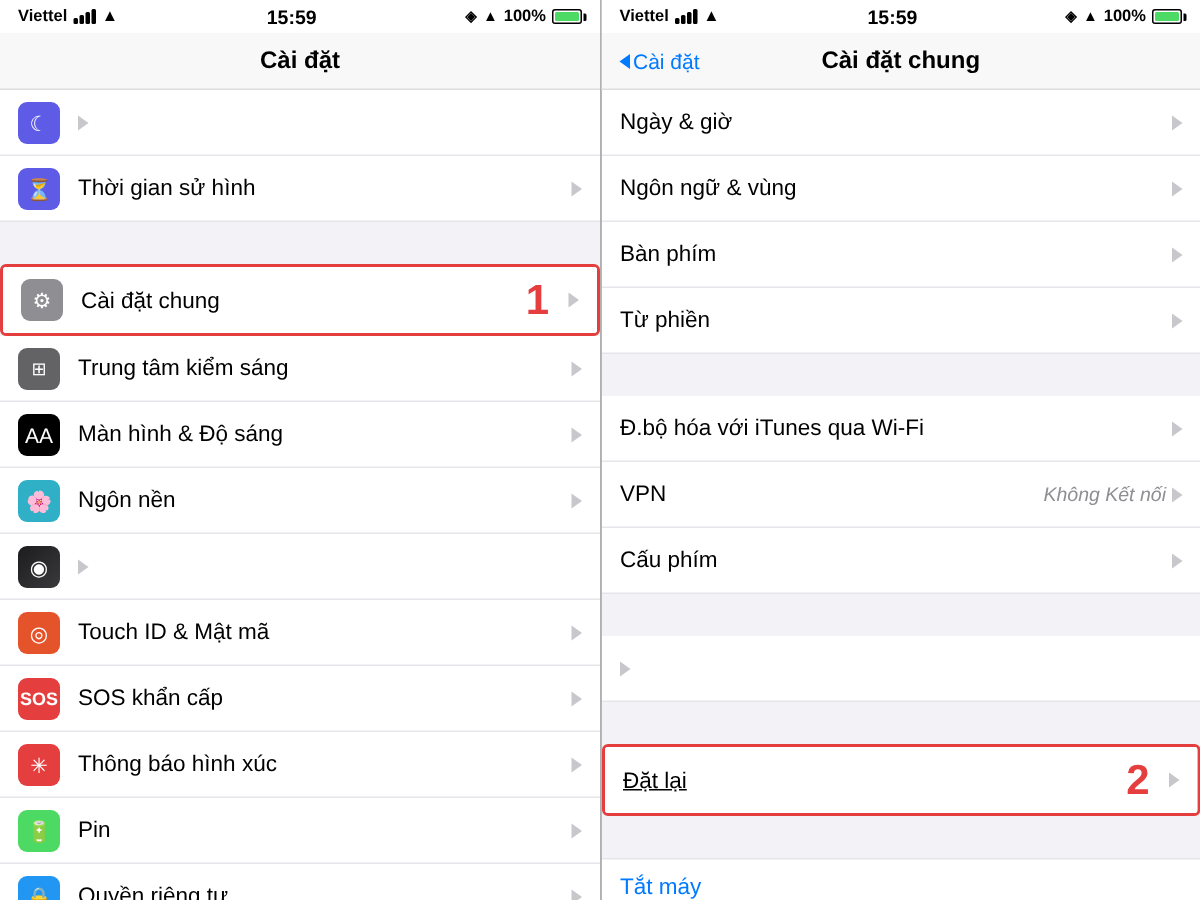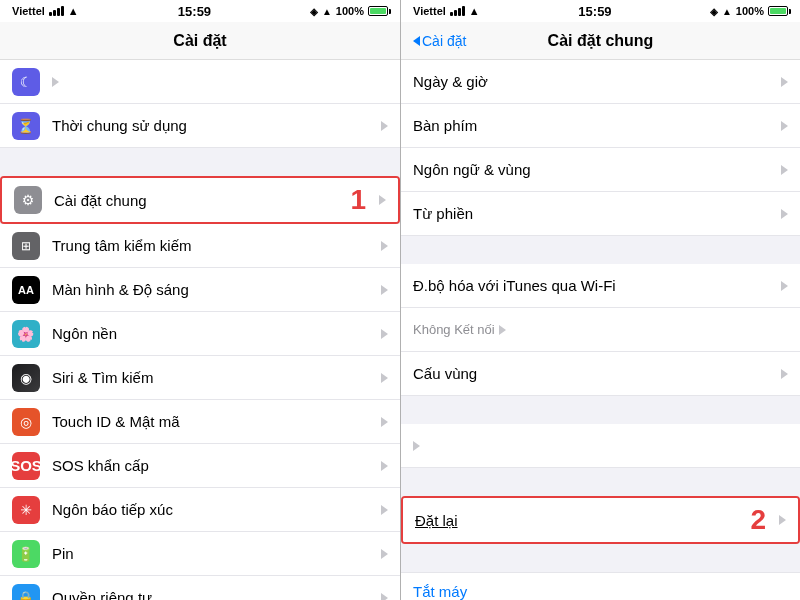--- a/index.html
+++ b/index.html
@@ -128,20 +128,21 @@
     }
     .item-label {
       flex: 1;
       font-size: 15px;
       color: #000;
     }
     .item-value {
       font-size: 13px;
       color: #8e8e93;
       margin-right: 4px;
+      font-style: italic;
     }
     .chevron-right {
       width: 0;
       height: 0;
       border-top: 5px solid transparent;
       border-bottom: 5px solid transparent;
       border-left: 7px solid #c7c7cc;
       display: inline-block;
       flex-shrink: 0;
     }
@@ -199,90 +200,89 @@
       <div class="item-icon icon-moon" style="background:#5e5ce6;">
         <span style="color:#fff;font-size:14px;">☾</span>
       </div>
       <div class="chevron-right"></div>
     </div>
 
     <div class="settings-item">
       <div class="item-icon" style="background:#5e5ce6;">
         <span style="color:#fff;font-size:14px;">⏳</span>
       </div>
-      <span class="item-label">Thời chung sử dụng</span>
+      <span class="item-label">Thời gian sử hình</span>
       <div class="chevron-right"></div>
     </div>
 
     <div class="group-separator"></div>
 
     <div style="position:relative; border: 2.5px solid #e53e3e; border-radius:4px; overflow:hidden; margin:0 0;">
       <div class="settings-item" style="border:none;">
         <div class="item-icon" style="background:#8e8e93;">
           <span style="color:#fff;font-size:14px;">⚙</span>
         </div>
         <span class="item-label">Cài đặt chung</span>
         <div class="chevron-right"></div>
       </div>
       <div style="position:absolute;right:32px;top:50%;transform:translateY(-50%);font-size:28px;font-weight:700;color:#e53e3e;">1</div>
     </div>
 
     <div class="settings-item">
       <div class="item-icon" style="background:#636366;border-radius:6px;">
         <span style="color:#fff;font-size:12px;">⊞</span>
       </div>
-      <span class="item-label">Trung tâm kiểm kiếm</span>
+      <span class="item-label">Trung tâm kiểm sáng</span>
       <div class="chevron-right"></div>
     </div>
 
     <div class="settings-item">
       <div class="item-icon" style="background:#000;">
-        <span style="color:#fff;font-size:11px;font-weight:700;">AA</span>
+        <span style="color:#fff;font-size:14px;font-weight:400;">AA</span>
       </div>
       <span class="item-label">Màn hình &amp; Độ sáng</span>
       <div class="chevron-right"></div>
     </div>
 
     <div class="settings-item">
       <div class="item-icon" style="background:#30b0c7;">
         <span style="color:#fff;font-size:14px;">🌸</span>
       </div>
       <span class="item-label">Ngôn nền</span>
       <div class="chevron-right"></div>
     </div>
 
     <div class="settings-item">
       <div class="item-icon" style="background:linear-gradient(135deg,#1c1c1e,#3a3a3c);">
         <span style="color:#fff;font-size:14px;">◉</span>
       </div>
-      <span class="item-label">Siri &amp; Tìm kiếm</span>
       <div class="chevron-right"></div>
     </div>
 
     <div class="settings-item">
       <div class="item-icon" style="background:#e5532a;">
         <span style="color:#fff;font-size:14px;">◎</span>
       </div>
       <span class="item-label">Touch ID &amp; Mật mã</span>
       <div class="chevron-right"></div>
     </div>
 
     <div class="settings-item">
       <div class="item-icon" style="background:#e53e3e;">
-        <span style="color:#fff;font-size:15px;font-weight:700;">SOS</span>
+        <span style="color:#fff;font-size:12px;font-weight:700;">SOS</span>
       </div>
       <span class="item-label">SOS khẩn cấp</span>
       <div class="chevron-right"></div>
     </div>
 
     <div class="settings-item">
       <div class="item-icon" style="background:#e53e3e;">
         <span style="color:#fff;font-size:14px;">✳</span>
       </div>
-      <span class="item-label">Ngôn báo tiếp xúc</span>
+      <span class="item-label">Thông báo hình xúc</span>
       <div class="chevron-right"></div>
     </div>
 
     <div class="settings-item">
       <div class="item-icon" style="background:#4cd964;">
         <span style="color:#fff;font-size:14px;">🔋</span>
       </div>
       <span class="item-label">Pin</span>
       <div class="chevron-right"></div>
     </div>
@@ -331,46 +331,47 @@
   </div>
 
   <div class="settings-list">
 
     <div class="settings-section">
       <div class="settings-item">
         <span class="item-label">Ngày &amp; giờ</span>
         <div class="chevron-right"></div>
       </div>
       <div class="settings-item">
+        <span class="item-label">Ngôn ngữ &amp; vùng</span>
+        <div class="chevron-right"></div>
+      </div>
+      <div class="settings-item">
         <span class="item-label">Bàn phím</span>
         <div class="chevron-right"></div>
       </div>
       <div class="settings-item">
-        <span class="item-label">Ngôn ngữ &amp; vùng</span>
-        <div class="chevron-right"></div>
-      </div>
-      <div class="settings-item">
         <span class="item-label">Từ phiền</span>
         <div class="chevron-right"></div>
       </div>
     </div>
 
     <div class="group-separator"></div>
 
     <div class="settings-section">
       <div class="settings-item">
         <span class="item-label">Đ.bộ hóa với iTunes qua Wi-Fi</span>
         <div class="chevron-right"></div>
       </div>
       <div class="settings-item">
+        <span class="item-label">VPN</span>
         <span class="item-value">Không Kết nối</span>
         <div class="chevron-right"></div>
       </div>
       <div class="settings-item">
-        <span class="item-label">Cấu vùng</span>
+        <span class="item-label">Cấu phím</span>
         <div class="chevron-right"></div>
       </div>
     </div>
 
     <div class="group-separator"></div>
 
     <div class="settings-section">
       <div class="settings-item">
         <div class="chevron-right"></div>
       </div>

